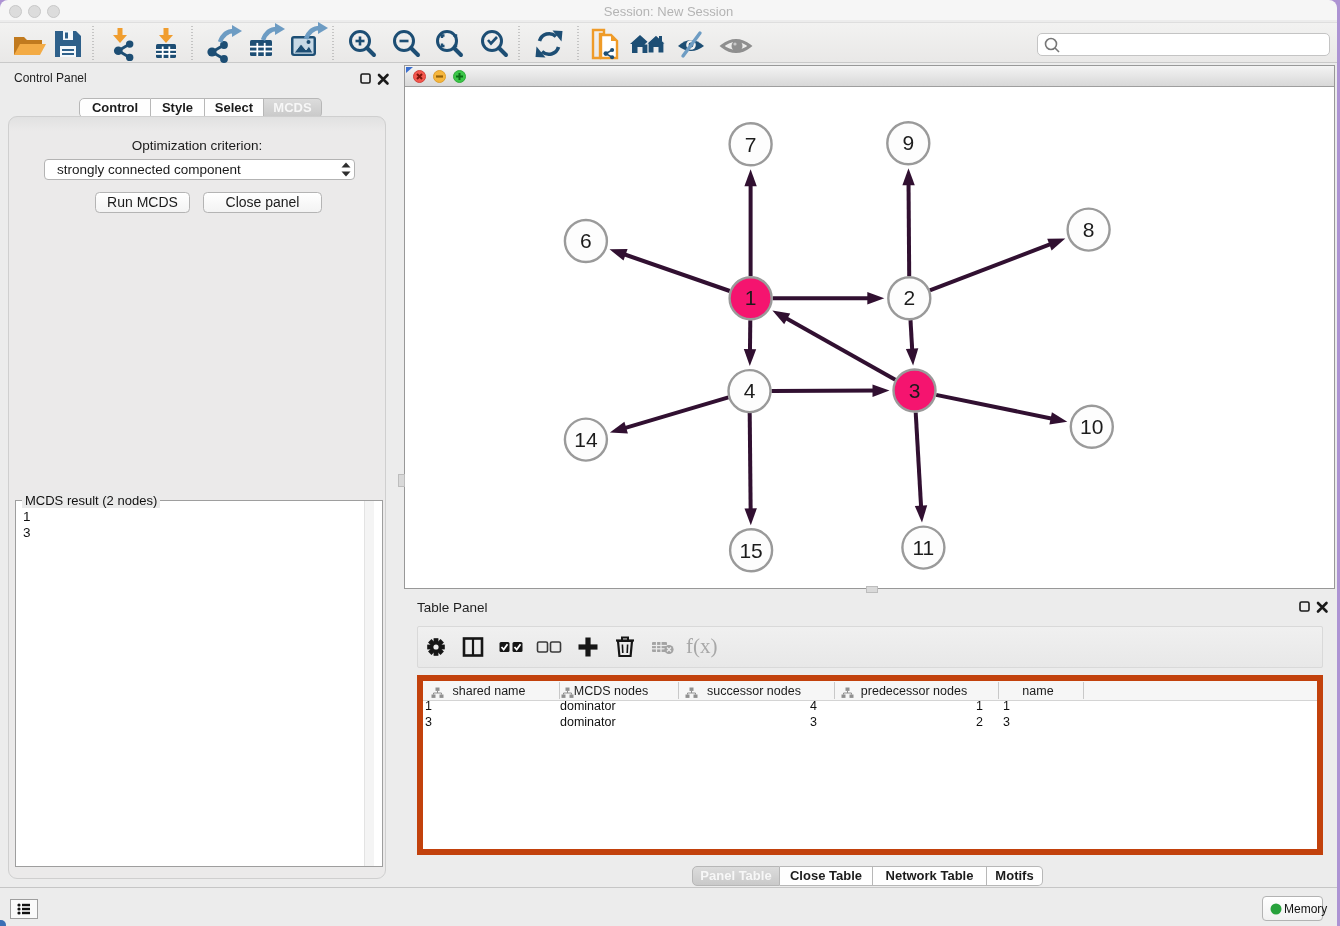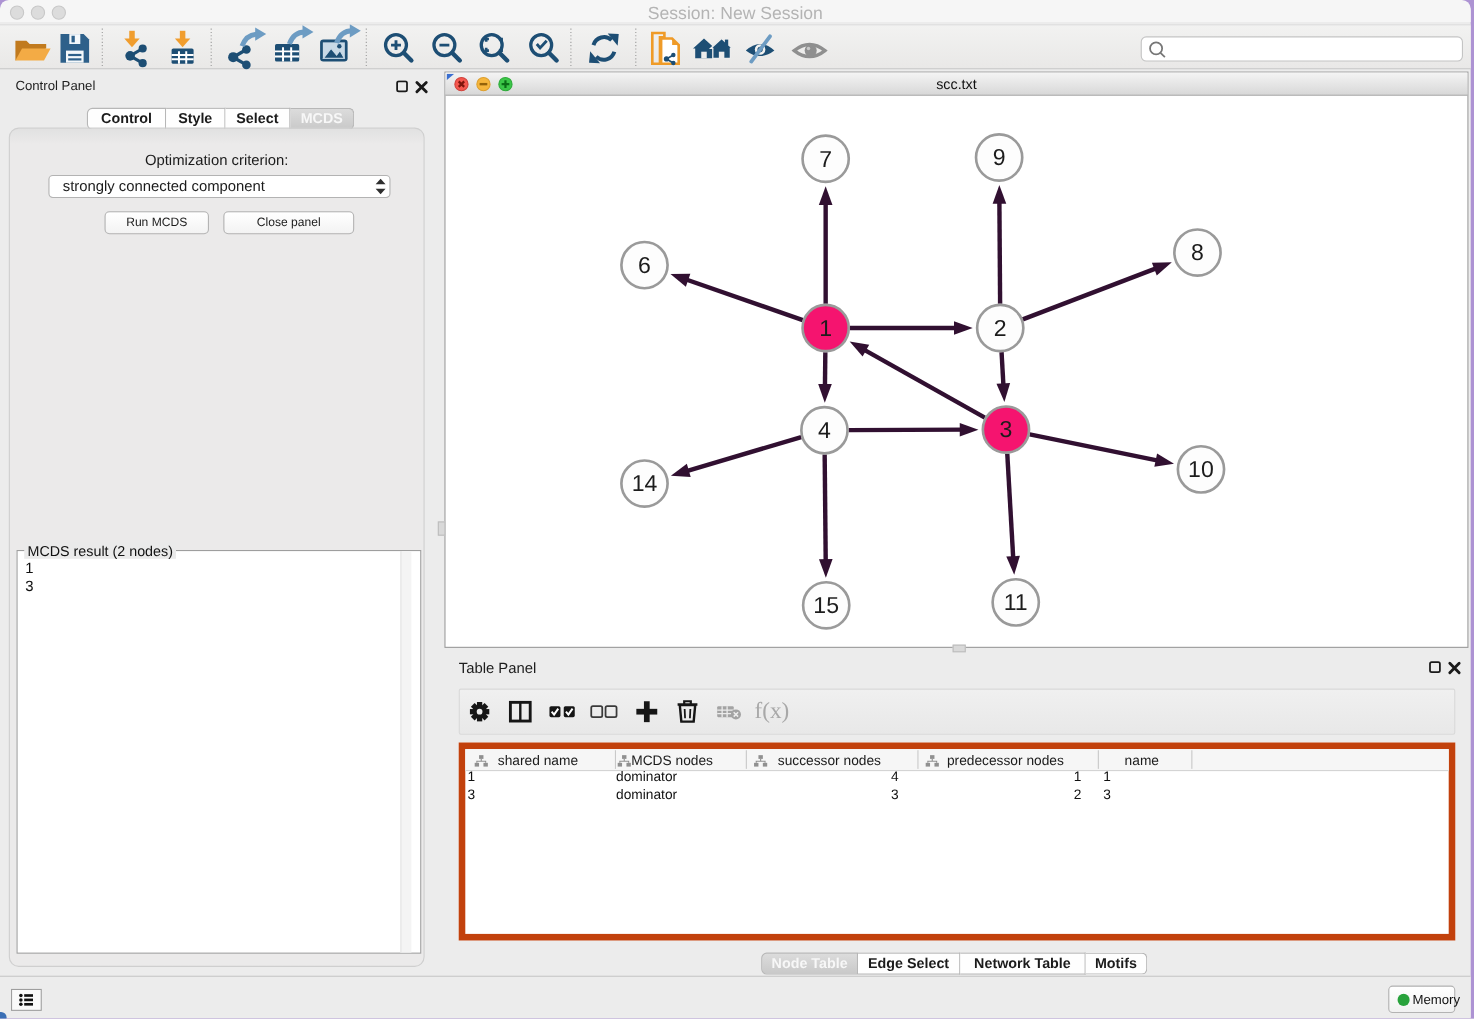--- a/index.html
+++ b/index.html
@@ -4,21 +4,21 @@
 html,body{margin:0;padding:0}
 body{width:1340px;height:926px;background:#ad93d3;position:relative;overflow:hidden;
  font-family:"Liberation Sans",sans-serif;-webkit-font-smoothing:antialiased}
 #app{position:absolute;left:0;top:2px;width:1337px;height:924px;background:#ececec;
  border-radius:8px 8px 0 0}
 #titlebar{position:absolute;left:0;top:0;width:1337px;height:20px;background:#f6f6f6;
  border-radius:8px 8px 0 0}
 .tl{position:absolute;top:4.5px;width:13px;height:13px;border-radius:50%;
  background:#dcdcdc;border:0.5px solid #c8c8c8;box-sizing:border-box}
 #ttext{position:absolute;left:0;top:4px;width:1337px;text-align:center;
- font-size:16px;color:#b4b4b4}
+ font-size:13px;color:#b4b4b4}
 #toolbar{position:absolute;left:0;top:22px;width:1337px;height:41px;
  background:linear-gradient(#f2f2f1,#e9e8e7);border-top:1px solid #dedede;
  border-bottom:1px solid #c9c9c9;box-sizing:border-box}
 #search{position:absolute;left:1037px;top:33px;width:291px;height:21px;
  background:#fff;border:1px solid #c4c4c4;border-radius:5px}
 #cp-title{position:absolute;left:14px;top:71px;font-size:12px;color:#1e1e1e}
 .tabs{position:absolute;display:flex}
 .tab{box-sizing:border-box;height:20px;background:#fefefe;border:1px solid #b7b7b7;
  border-left:none;font-size:13px;font-weight:bold;color:#1b1b1b;text-align:center;
  line-height:18px}
@@ -28,21 +28,21 @@
 #cp-panel{position:absolute;left:8px;top:116px;width:378px;height:763px;
  box-sizing:border-box;border:1px solid #cfcfcf;border-radius:9px;
  background:linear-gradient(#e1e1e1,#ebeaea 14px)}
 #optlab{position:absolute;left:8px;top:138px;width:378px;text-align:center;
  font-size:13.5px;color:#1b1b1b}
 #combo{position:absolute;left:44px;top:159px;width:311px;height:21px;
  box-sizing:border-box;background:#fff;border:1px solid #b3b3b3;border-radius:4px;
  font-size:13.5px;color:#1b1b1b;line-height:19px;padding-left:12px}
 .btn{position:absolute;box-sizing:border-box;height:21px;
  background:linear-gradient(#ffffff,#f3f3f3);border:1px solid #b4b4b4;border-radius:4.5px;
- font-size:11px;color:#1b1b1b;text-align:center;line-height:19px}
+ font-size:14px;color:#1b1b1b;text-align:center;line-height:19px}
 #grpbox{position:absolute;left:15px;top:500px;width:368px;height:367px;
  box-sizing:border-box;border:1px solid #9e9e9e;background:#fff}
 #grplegend{position:absolute;left:22px;top:493px;font-size:13px;color:#111;
  background:#eaeaea;padding:0 3px}
 #grpcontent{position:absolute;left:23px;top:509px;font-size:13.5px;color:#111;line-height:16px}
 #grpscroll{position:absolute;left:364px;top:501px;width:9px;height:365px;
  background:#f4f4f4;border-left:1px solid #e3e3e3}
 #netwin{position:absolute;left:404px;top:65px;width:931px;height:524px;
  box-sizing:border-box;border:1px solid #989898;background:#fff}
 #nettitle{position:absolute;left:0;top:0;width:100%;height:21px;
@@ -260,21 +260,20 @@
   <svg width="13" height="13" style="position:absolute;left:28px;top:4px">
    <rect x="3" y="5.4" width="7" height="2.2" fill="#93620a"></rect>
       </svg>
   <svg width="13" height="13" style="position:absolute;left:48px;top:4px">
    <rect x="3" y="5.5" width="7" height="2" fill="#0b6d17"></rect>
    <rect x="5.5" y="3" width="2" height="7" fill="#0b6d17"></rect>
       </svg>
   <svg width="8" height="7" style="position:absolute;left:0.5px;top:0.5px">
    <path d="M0,0 L7,0 L0,6 Z" fill="#3b6fd0"></path>
       </svg>
-  <div id="nettext">scc.txt</div>
  </div>
 </div>
 <svg id="graph" width="929" height="502" style="position:absolute;left:405px;top:86px">
     <line x1="345.6" y1="190.2" x2="345.6" y2="93.5" stroke="#311031" stroke-width="4"></line>
     <polygon points="345.6,83.3 351.8,100.3 339.4,100.3" fill="#311031"></polygon>
     <line x1="324.8" y1="205.0" x2="214.2" y2="166.5" stroke="#311031" stroke-width="4"></line>
     <polygon points="204.5,163.2 222.6,162.9 218.5,174.6" fill="#311031"></polygon>
     <line x1="367.6" y1="212.2" x2="469.1" y2="212.2" stroke="#311031" stroke-width="4"></line>
     <polygon points="479.3,212.2 462.3,218.4 462.3,206.0" fill="#311031"></polygon>
     <line x1="345.3" y1="234.2" x2="344.9" y2="269.9" stroke="#311031" stroke-width="4"></line>
@@ -427,22 +426,22 @@
     <div class="cell" style="left:360px;top:24px;width:40px;text-align:right">4</div>
     <div class="cell" style="left:526px;top:24px;width:40px;text-align:right">1</div>
     <div class="cell" style="left:586px;top:24px">1</div>
     <div class="cell" style="left:8px;top:40px">3</div>
     <div class="cell" style="left:143px;top:40px">dominator</div>
     <div class="cell" style="left:360px;top:40px;width:40px;text-align:right">3</div>
     <div class="cell" style="left:526px;top:40px;width:40px;text-align:right">2</div>
     <div class="cell" style="left:586px;top:40px">3</div>
   </div>
 <div class="tabs" style="left:692px;top:866px">
- <div class="tab first sel" style="width:88px">Node Table</div>
- <div class="tab" style="width:93px">Edge Select</div>
+ <div class="tab first sel" style="width:88px">Panel Table</div>
+ <div class="tab" style="width:93px">Close Table</div>
  <div class="tab" style="width:114px">Network Table</div>
  <div class="tab last" style="width:56px">Motifs</div>
 </div>
 
 <div id="statusbar"></div>
 <div id="listbtn">
  <svg width="26" height="18" style="position:absolute;left:0;top:0">
   <circle cx="8" cy="5" r="1.6" fill="#111"></circle>
       <rect x="11" y="3.8" width="8" height="2.4" fill="#111"></rect>
   <circle cx="8" cy="9" r="1.6" fill="#111"></circle>

